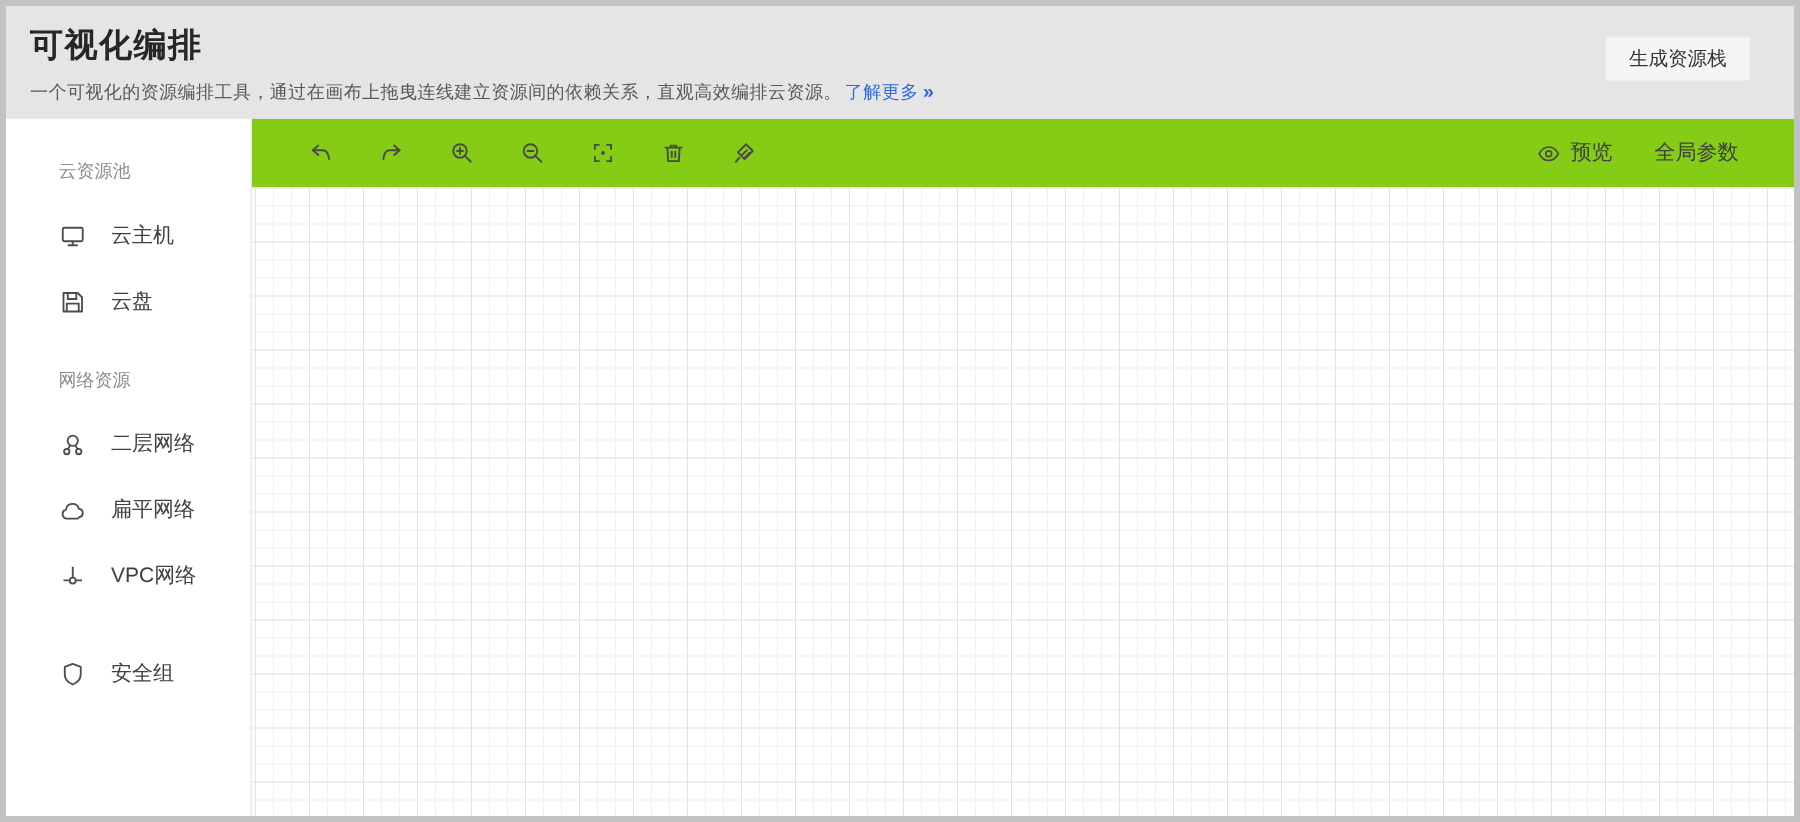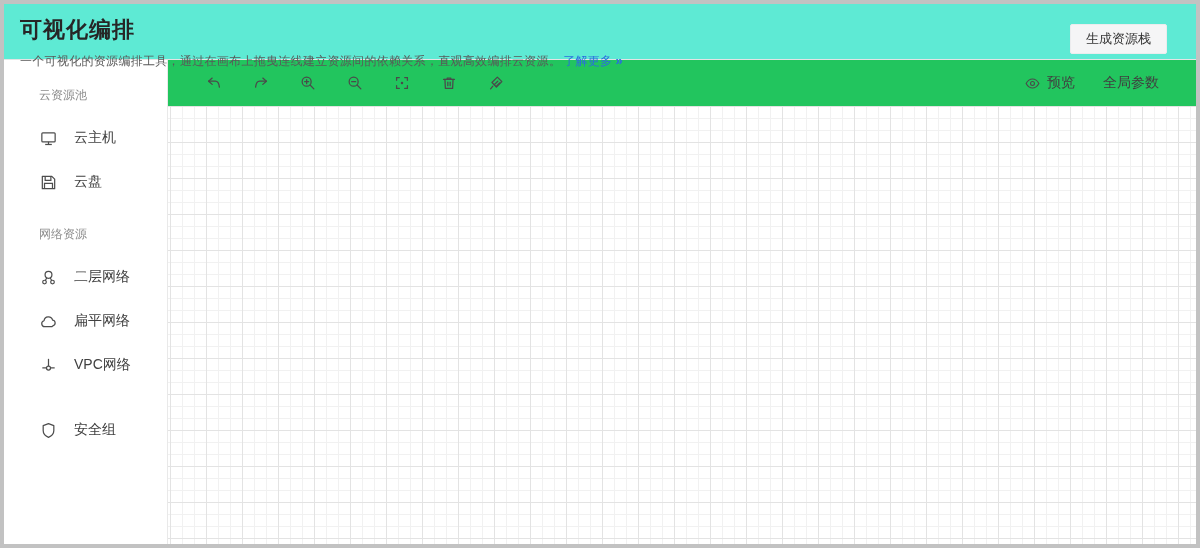--- a/index.html
+++ b/index.html
@@ -8,24 +8,24 @@
     width:1200px; height:548px;
     font-family:"Liberation Sans","DejaVu Sans",sans-serif;
     background:#fff;
     border:4px solid #c2c2c2;
     overflow:hidden;
   }
   .frame { width:100%; height:100%; display:flex; flex-direction:column; background:#fff; }
 
   
   .header {
-    height:56px; flex:none; position:relative;
+    height:75px; flex:none; position:relative;
     padding:11px 0 0 16px;
     border-bottom:1px solid #e4e4e4;
-    background:#5eead4;
+    background:#e5e5e5;
   }
   .page-title { margin:0; font-size:22px; font-weight:700; color:#262626; letter-spacing:1px; }
   .page-desc { margin-top:8px; font-size:12px; color:#595959; letter-spacing:0.3px; }
   .learn-more { color:#2b6cdf; text-decoration:none; margin-left:2px; cursor:pointer; }
   .learn-arrow { color:#2b6cdf; font-size:13px; font-weight:700; margin-left:3px; letter-spacing:-1px; }
   .header-actions { position:absolute; top:20px; right:29px; display:flex; gap:24px; }
   .hd-btn {
     height:30px; padding:0 15px; font-size:13px; color:#333;
     background:#f5f5f6; border:1px solid #ececee; border-radius:2px;
     cursor:pointer; line-height:28px; white-space:nowrap;
@@ -42,21 +42,21 @@
   .section-label { height:18px; line-height:18px; padding-left:16px; font-size:12px; color:#8c8c8c; margin-bottom:12px; }
   .side-item { height:44px; display:flex; align-items:center; padding-left:16px; cursor:grab; }
   .side-item .ic { width:19px; height:19px; flex:none; display:flex; align-items:center; justify-content:center; }
   .side-item .lbl { margin-left:16px; font-size:14px; color:#404040; }
   .ic svg, .tool-btn svg, .eye svg { display:block; }
 
   
   .canvas { flex:1; display:flex; flex-direction:column; min-width:0; background:#fff; }
   .canvas-toolbar {
     height:46px; flex:none; display:flex; align-items:center;
-    justify-content:space-between; padding:0 37px 0 37px; background:#22c55e;text-align:center;
+    justify-content:space-between; padding:0 37px 0 37px; background:#84cc16;text-align:center;
   }
   .tools-left { display:flex; align-items:center; gap:29px; }
   .tool-btn { width:18px; height:18px; cursor:pointer; background:none; border:none; padding:0; }
   .tools-right { display:flex; align-items:center; gap:28px; }
   .preview-ctrl { display:flex; align-items:center; gap:6px; font-size:14px; color:#404040; cursor:pointer; }
   .gp-ctrl { font-size:14px; color:#404040; cursor:pointer; }
 
   .grid-area {
     flex:1; min-height:0;
     background-color:#fff;

